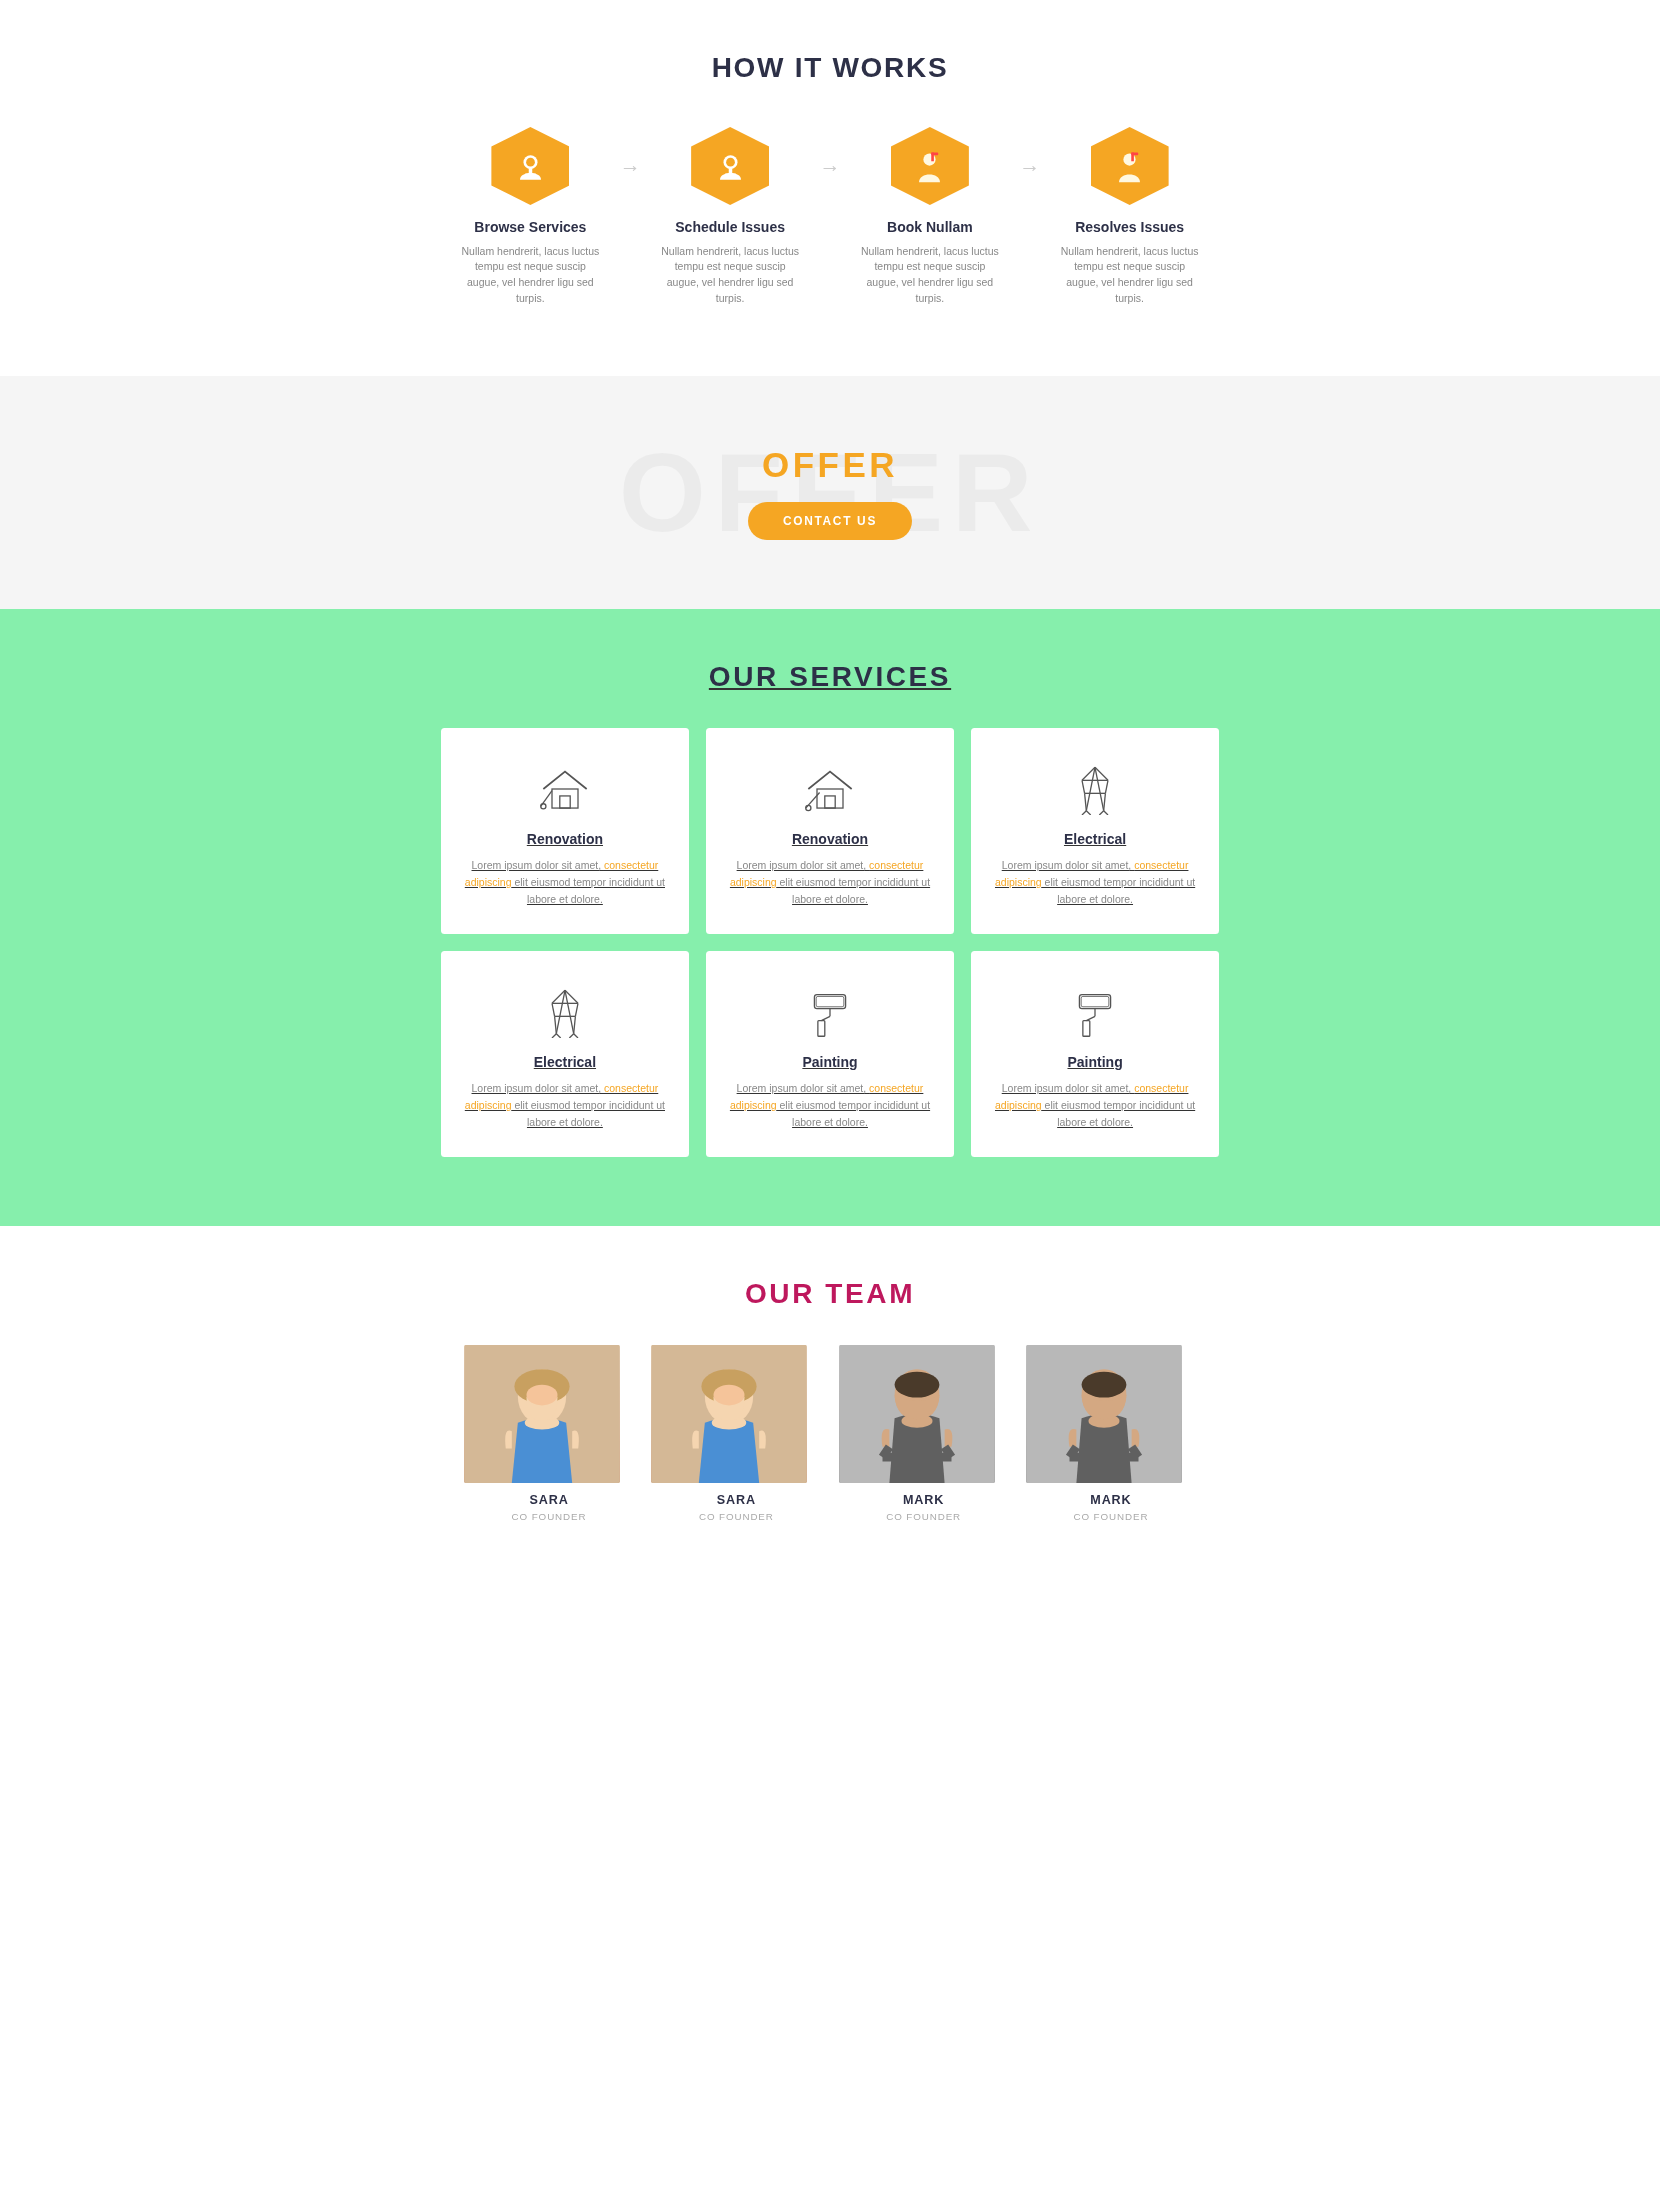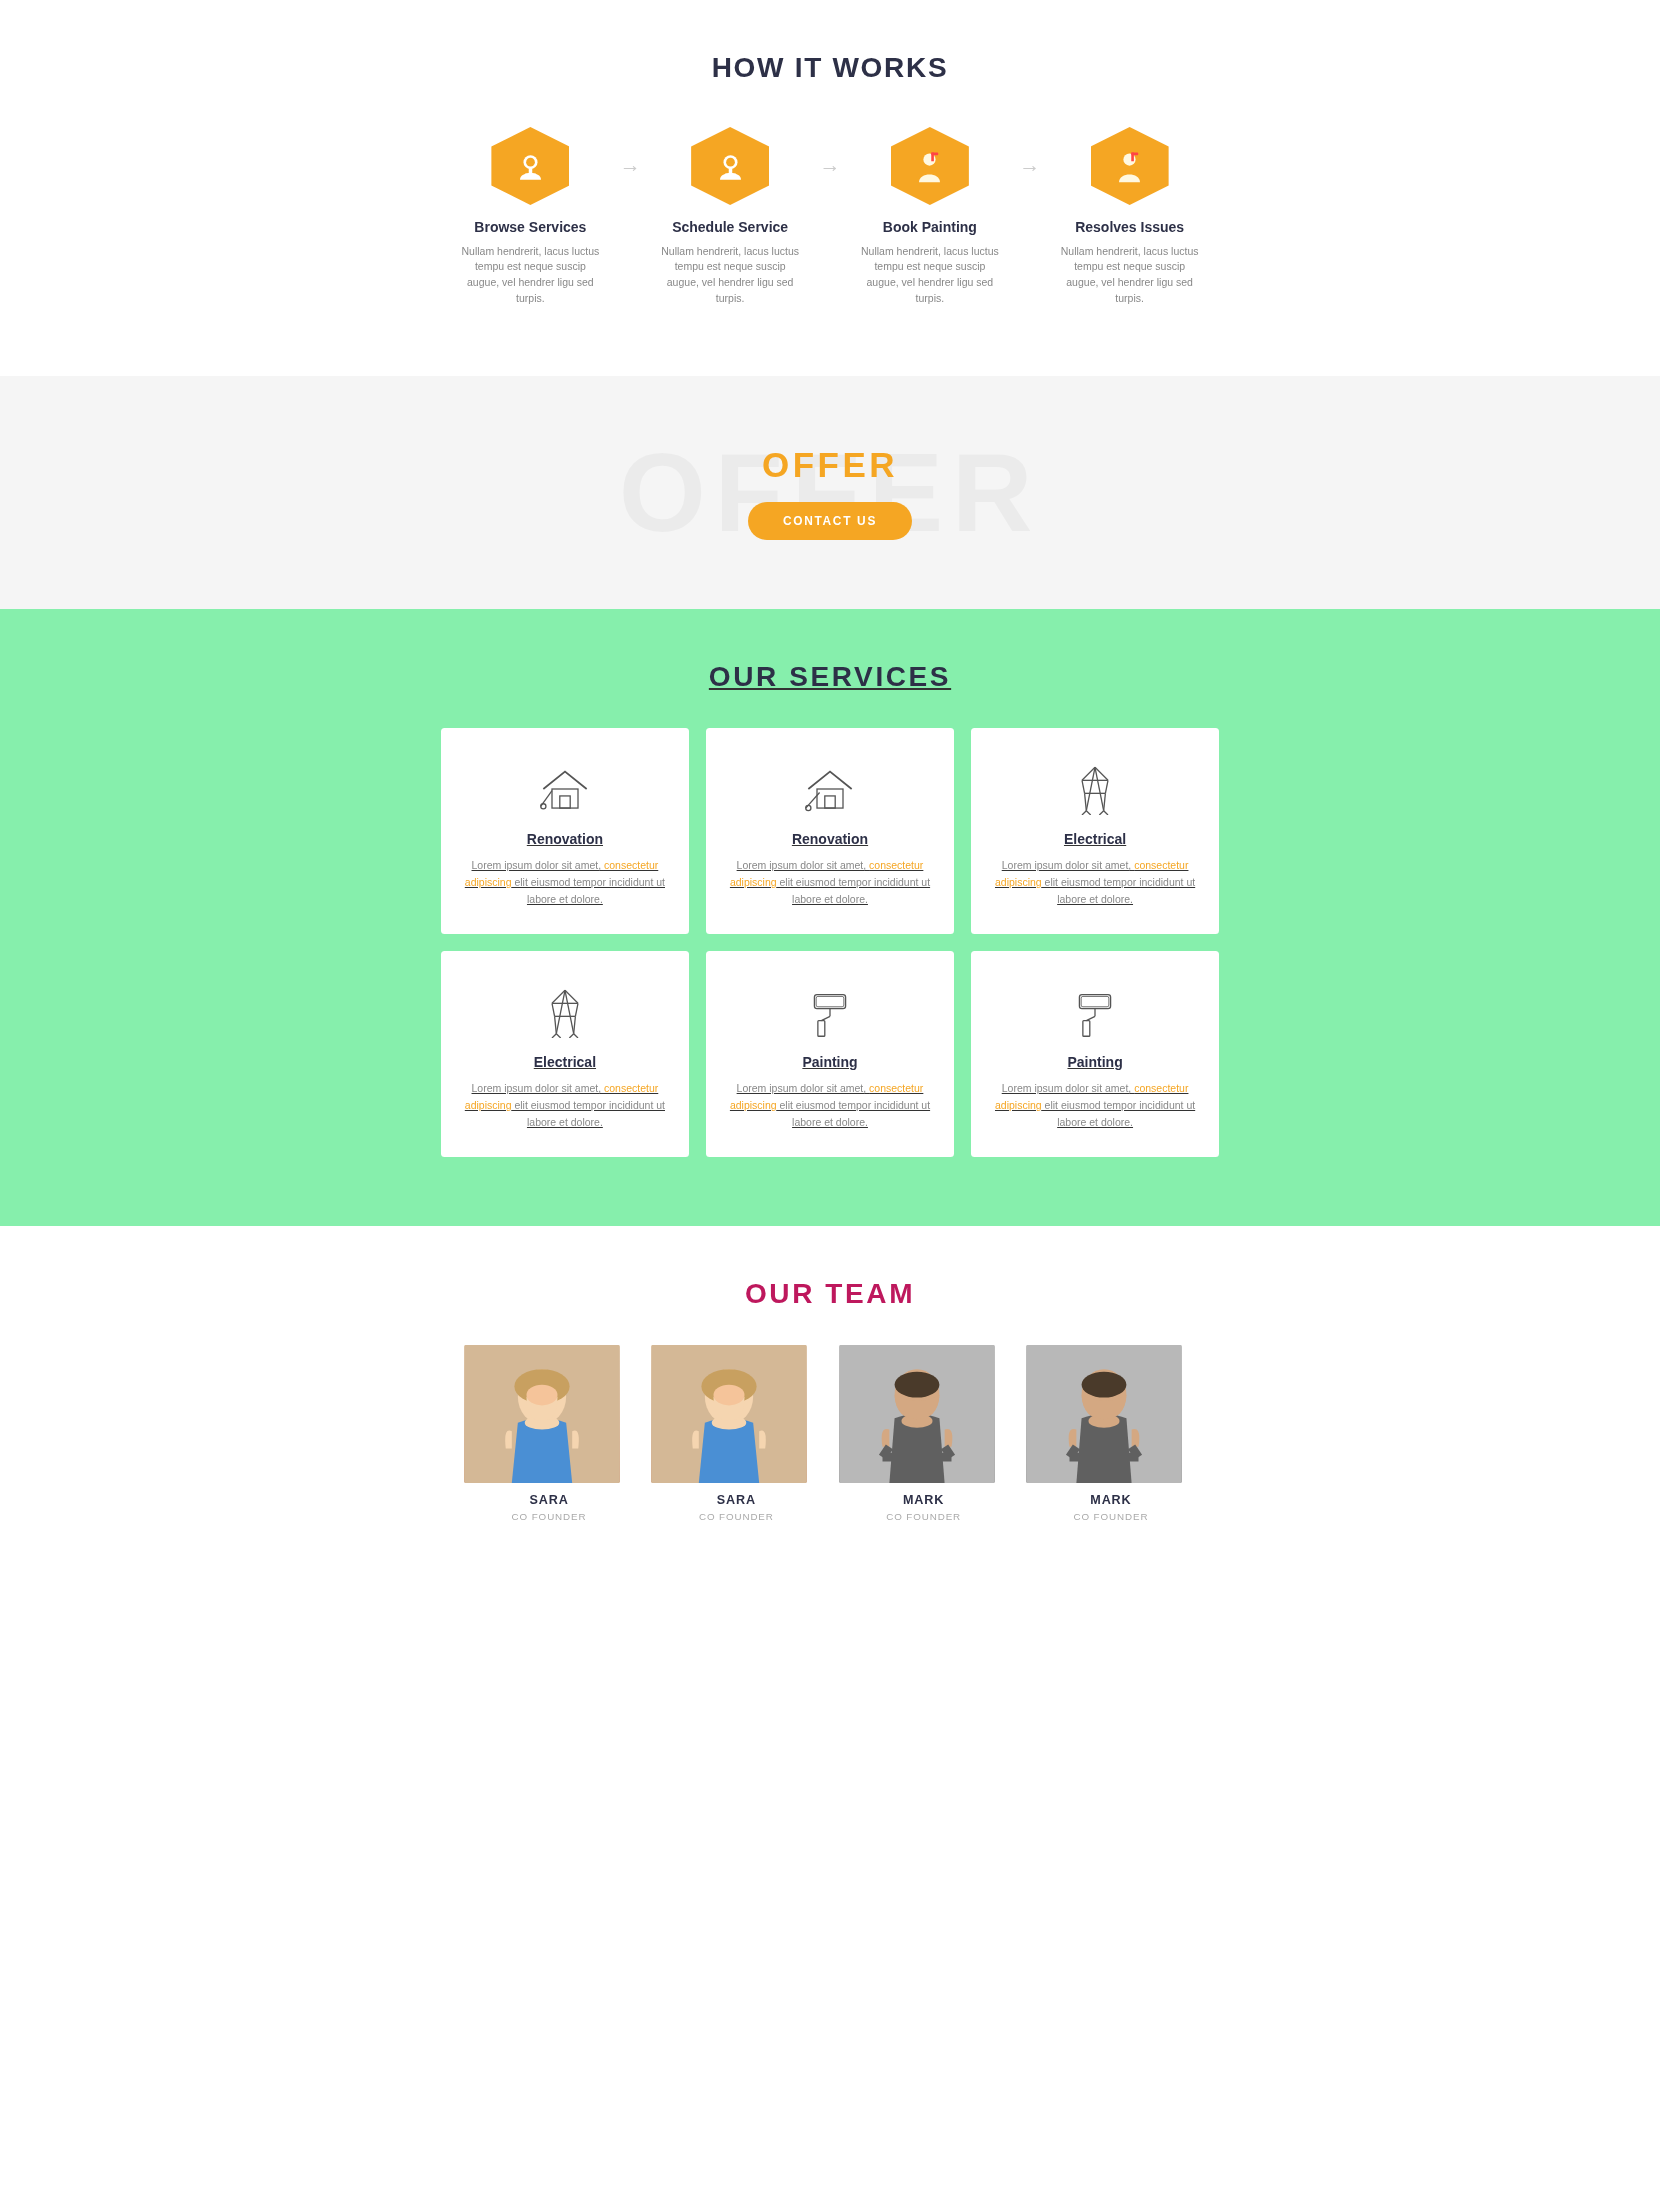--- a/index.html
+++ b/index.html
@@ -72,36 +72,36 @@
     <div class="step">
       <div class="step-icon">
         <svg viewBox="0 0 40 40" fill="white">
           <circle cx="20" cy="15" r="8" fill="white"></circle>
           <path d="M8 35 C8 25 32 25 32 35" fill="white"></path>
           <circle cx="20" cy="15" r="5" fill="#f5a623"></circle>
           <rect x="18" y="22" width="4" height="6" fill="white"></rect>
           <rect x="14" y="28" width="12" height="2" fill="white"></rect>
         </svg>
       </div>
-      <h3>Schedule Service</h3>
+      <h3>Schedule Issues</h3>
       <p>Nullam hendrerit, lacus luctus tempu est neque suscip augue, vel hendrer ligu sed turpis.</p>
     </div>
 
     <div class="arrow">→</div>
 
     <div class="step">
       <div class="step-icon" style="background:#f5a623; overflow:hidden;">
         <svg viewBox="0 0 40 40">
           <circle cx="20" cy="12" r="7" fill="#fff8e1"></circle>
           <path d="M8 38 C8 26 32 26 32 38" fill="#fff8e1"></path>
           <rect x="22" y="4" width="8" height="3" rx="1" fill="#f44"></rect>
           <rect x="22" y="4" width="3" height="10" fill="#f44"></rect>
         </svg>
       </div>
-      <h3>Book Painting</h3>
+      <h3>Book Nullam</h3>
       <p>Nullam hendrerit, lacus luctus tempu est neque suscip augue, vel hendrer ligu sed turpis.</p>
     </div>
 
     <div class="arrow">→</div>
 
     <div class="step">
       <div class="step-icon" style="background:#f5a623; overflow:hidden;">
         <svg viewBox="0 0 40 40">
           <circle cx="20" cy="12" r="7" fill="#fff8e1"></circle>
           <path d="M8 38 C8 26 32 26 32 38" fill="#fff8e1"></path>

